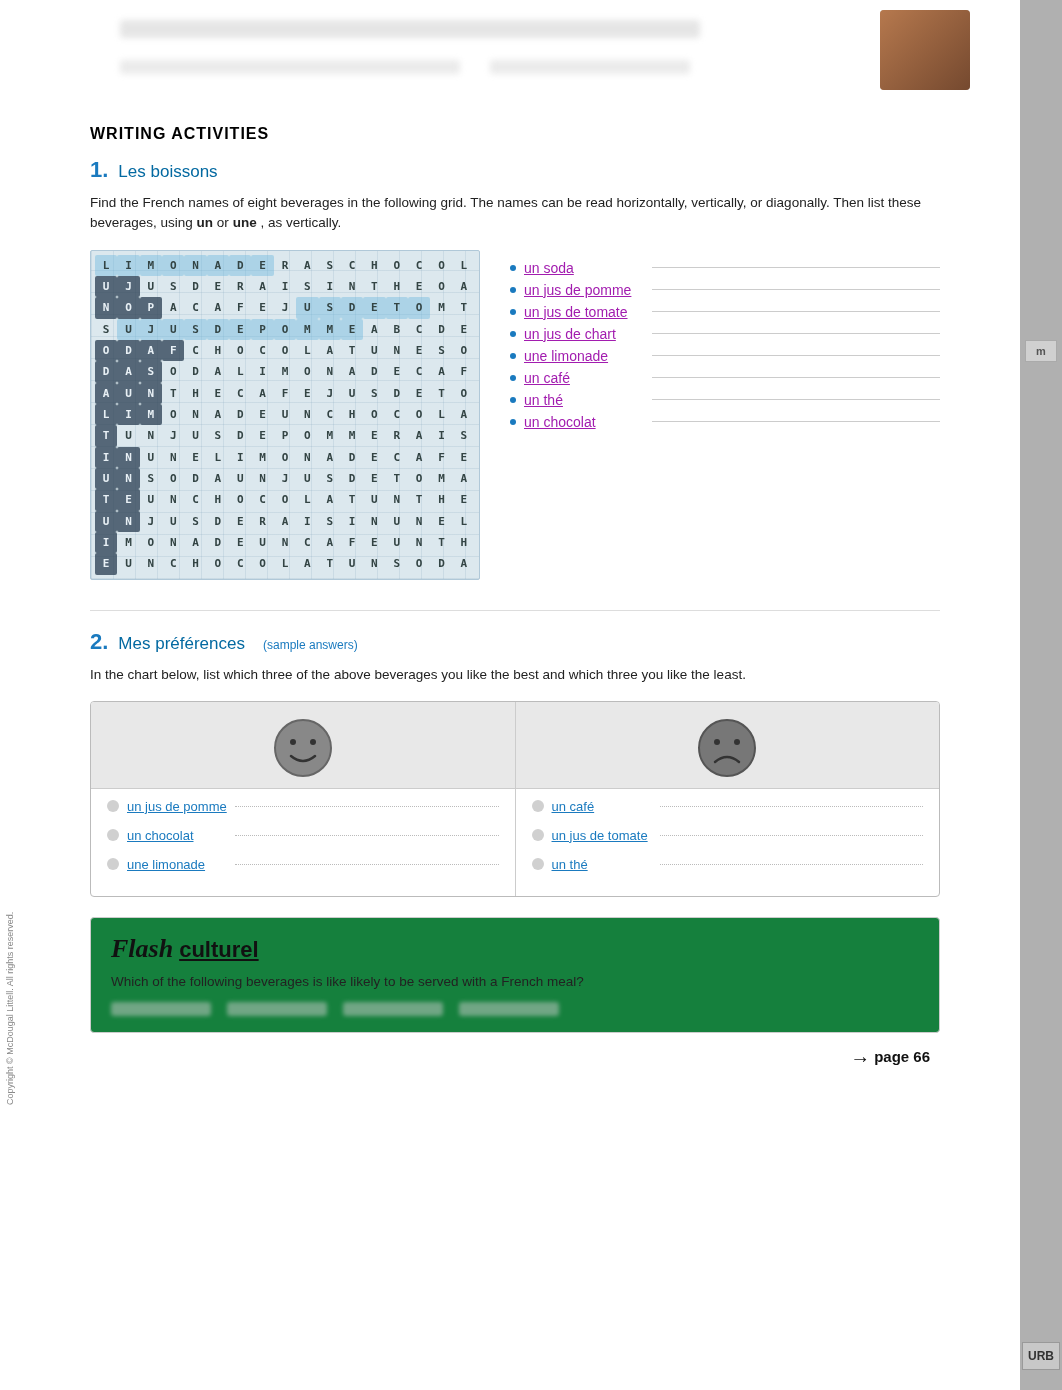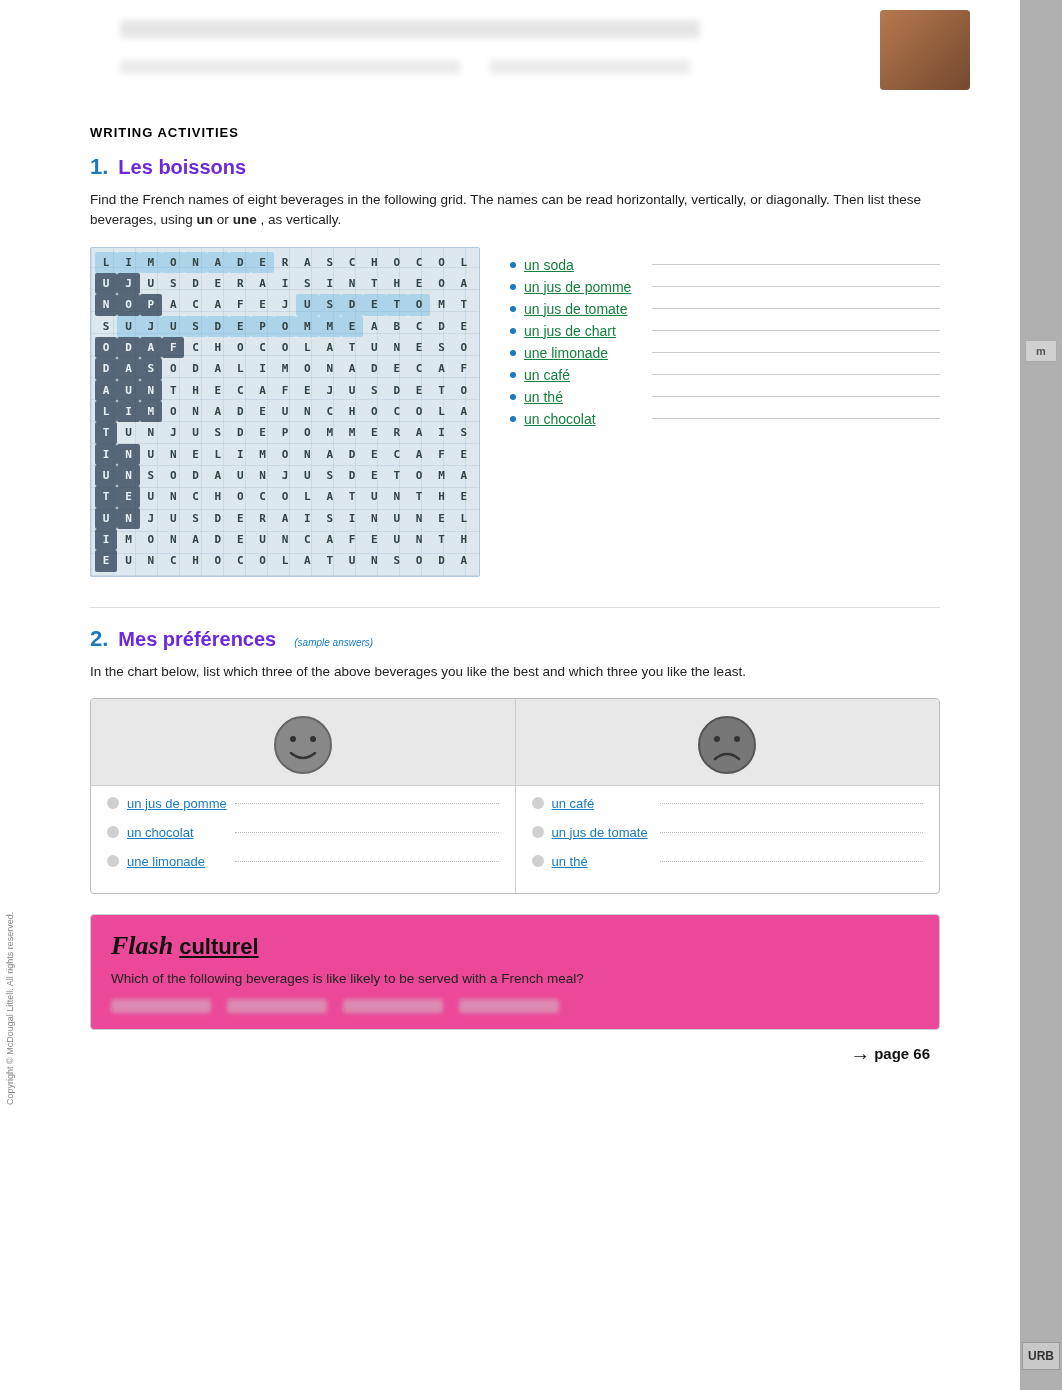--- a/index.html
+++ b/index.html
@@ -122,21 +122,21 @@
       background: linear-gradient(135deg, rgba(200,130,80,0.6), rgba(80,40,20,0.5));
     }
 
     
     .main-content {
       margin-right: 42px;
       padding: 10px 80px 30px 90px;
     }
 
     .section-label {
-      font-size: 13px;
+      font-size: 16px;
       font-weight: bold;
       letter-spacing: 1px;
       color: #000;
       margin-bottom: 14px;
       text-transform: uppercase;
     }
 
     .exercise-title {
       font-size: 20px;
       font-weight: bold;
@@ -147,30 +147,29 @@
       gap: 10px;
     }
 
     .exercise-number {
       color: #1a7abf;
       font-size: 22px;
       font-weight: bold;
     }
 
     .exercise-title-text {
-      font-size: 20px;
-      font-weight: bold;
-      color: #6d28d9;
+      font-size: 17px;
+      font-weight: normal;
+      color: #0369a1;
     }
 
     .sample-answers {
       color: #1a7abf;
-      font-size: 10px;
+      font-size: 12px;
       font-weight: normal;
-      font-style: italic;
       margin-left: 8px;
     }
 
     .instructions {
       font-size: 13.5px;
       color: #222;
       line-height: 1.5;
       margin-bottom: 16px;
     }
 
@@ -262,21 +261,21 @@
 
     .bullet {
       width: 6px;
       height: 6px;
       border-radius: 50%;
       background: #1a7abf;
       flex-shrink: 0;
     }
 
     .beverage-name {
-      color: #15803d;
+      color: #a21caf;
       font-size: 14px;
       text-decoration: underline;
       min-width: 120px;
     }
 
     .answer-line {
       flex: 1;
       border-bottom: 1px solid #ccc;
       height: 1px;
       min-width: 60px;
@@ -361,21 +360,21 @@
       border-bottom: 1px dotted #bbb;
       height: 1px;
     }
 
     
     .flash-culturel {
       border: 1px solid #ccc;
       border-radius: 4px;
       padding: 16px 20px;
       margin-top: 10px;
-      background: #ec4899;
+      background: #15803d;
     }
 
     .flash-title {
       font-size: 22px;
       font-weight: bold;
       color: #111;
       margin-bottom: 8px;
       display: flex;
       align-items: baseline;
       gap: 6px;

